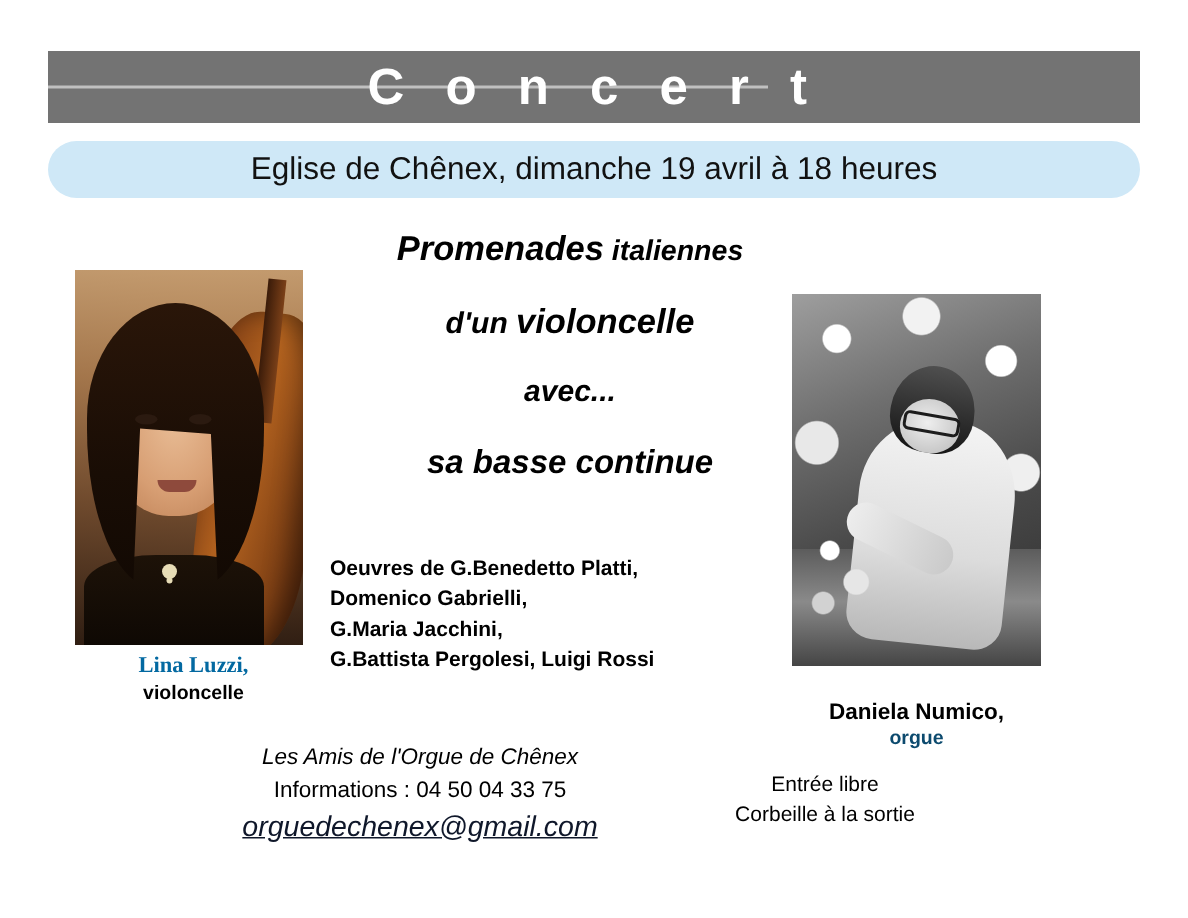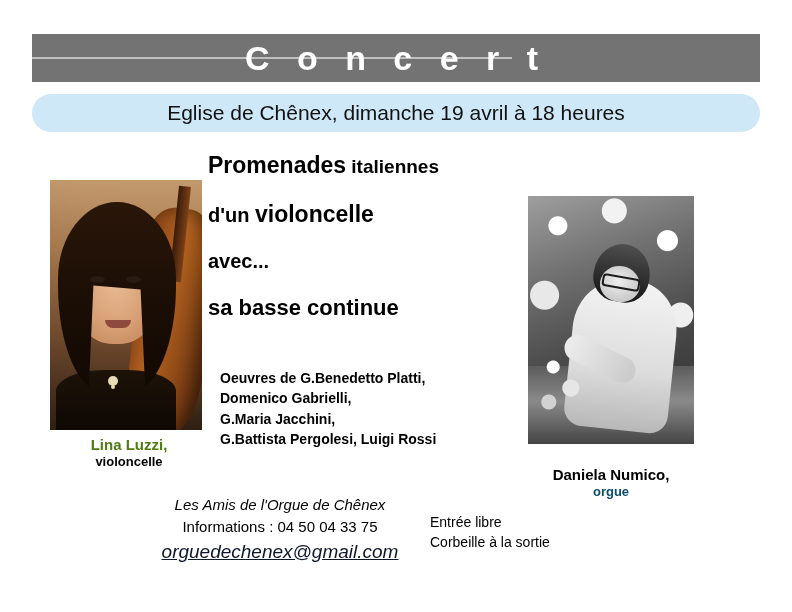--- a/index.html
+++ b/index.html
@@ -170,21 +170,22 @@
   .caption-left {
     position: absolute;
     left: 36px;
     top: 436px;
     width: 186px;
     text-align: center;
   }
   .caption-left .name {
     font-size: 15px;
     font-weight: bold;
-    color: #4d7c0f;
+    color: #0369a1;
+    font-family: Liberation Serif, serif;
   }
   .caption-left .role {
     font-size: 13px;
     font-weight: bold;
     color: #000;
     margin-top: 1px;
   }
 
   
   .photo-right {
@@ -290,24 +291,25 @@
   .caption-right .role {
     font-size: 13px;
     font-weight: bold;
     color: #0c4a6e;
     margin-top: 1px;
   }
 
   
   .programme {
     position: absolute;
-    left: 208px;
+    left: 220px;
     top: 152px;
     width: 320px;
-    text-align: left;
+    text-align: center;
+    font-style: italic;
   }
   .line1 {
     font-size: 23px;
     font-weight: bold;
     margin-bottom: 22px;
     white-space: nowrap;
   }
   .line1 .small {
     font-size: 19px;
     font-weight: bold;
@@ -367,21 +369,21 @@
     color: #0f172a;
     text-decoration: underline;
     display: inline-block;
   }
 
   .footer-right {
     position: absolute;
     left: 430px;
     top: 512px;
     width: 240px;
-    text-align: left;
+    text-align: center;
     line-height: 1.45;
     font-size: 14px;
     color: #000;
   }
 </style>
 </head>
 <body>
 
 <div class="poster">
 

